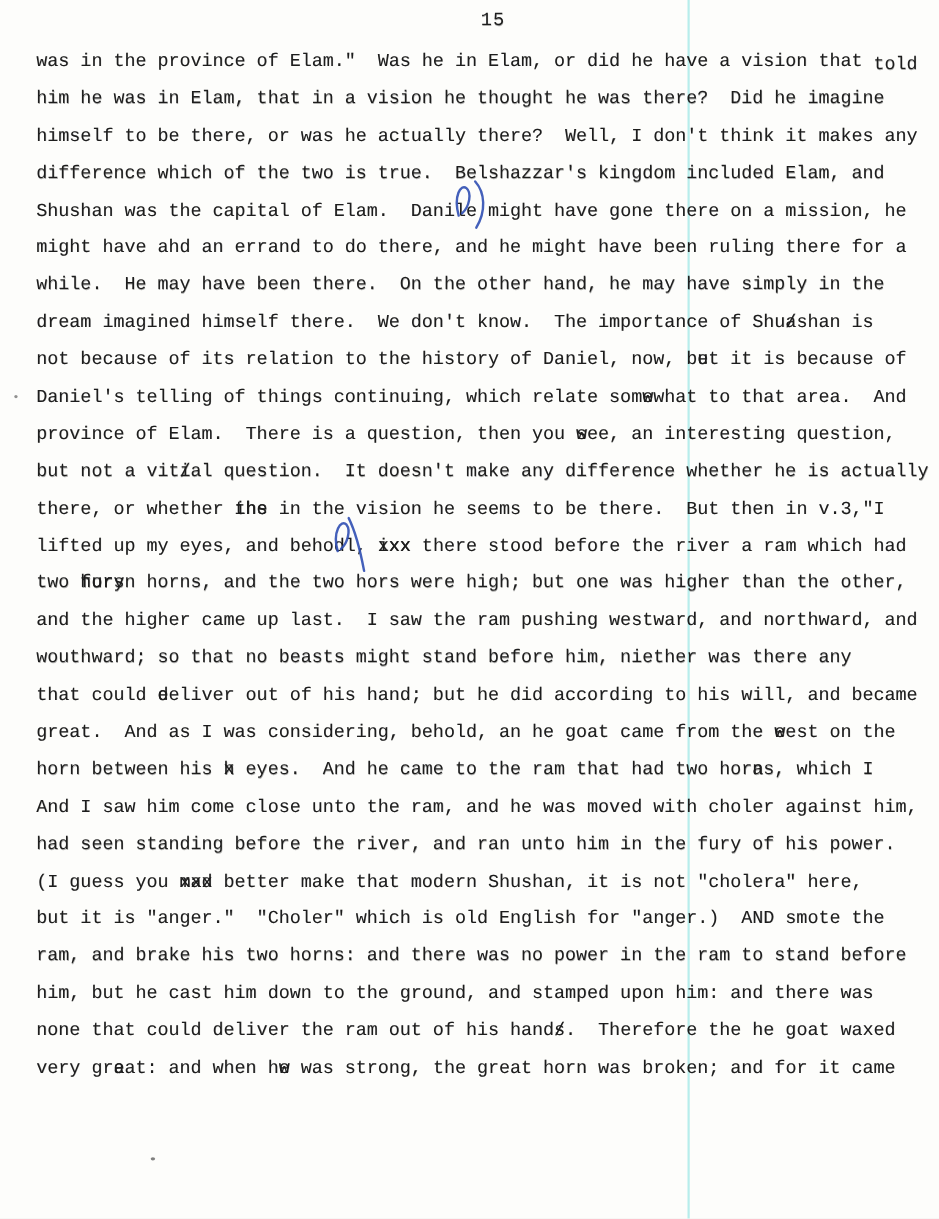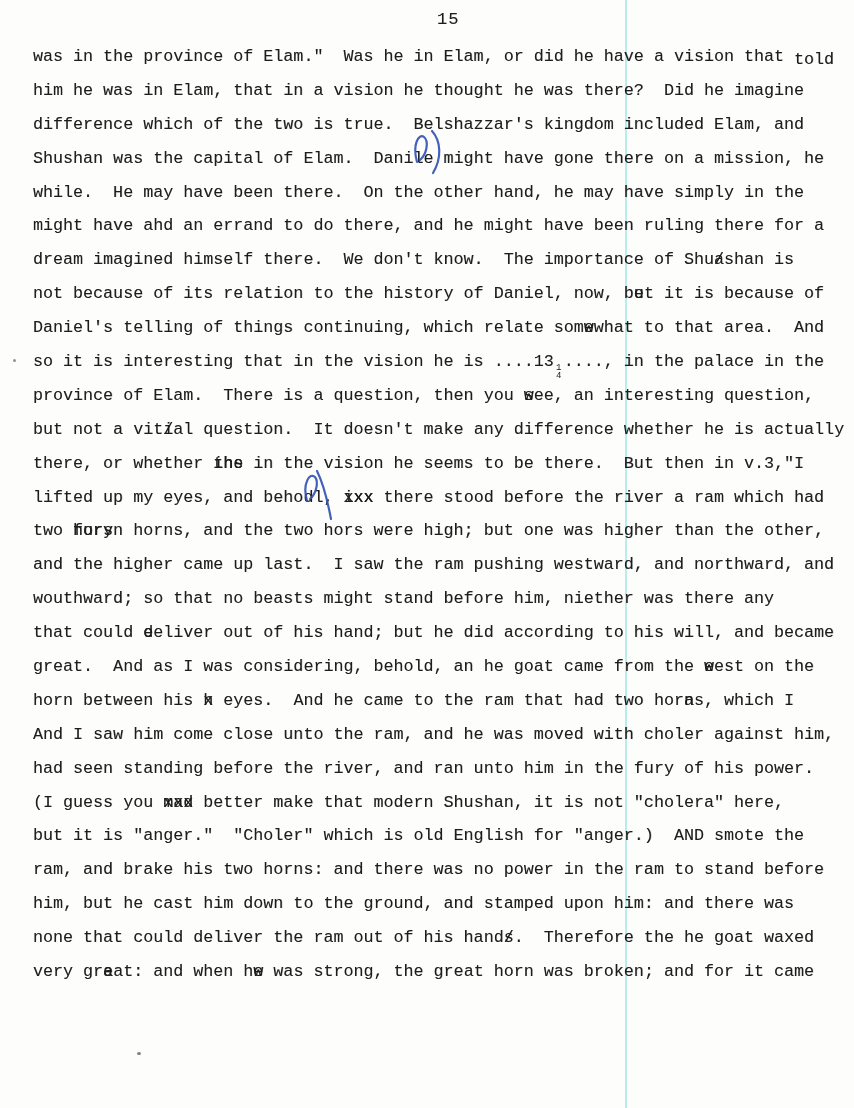--- a/index.html
+++ b/index.html
@@ -56,31 +56,31 @@
 </style>
 </head>
 <body>
 
 <div class="page">
   <div class="fold"></div>
   <div class="pagenum">15</div>
   <div class="textbody">
       <div class="line"><span class="seg">was in the province of Elam."  Was he in Elam, or did he have a vision that </span><span class="seg low">told</span></div>
       <div class="line"><span class="seg">him he was in Elam, that in a vision he thought he was there?  Did he imagine</span></div>
+      <div class="line"><span class="seg">himself to be there, or was he actually there?  Well, I don't think it makes any</span></div>
       <div class="line"><span class="seg">difference which of the two is true.  Belshazzar's kingdom included Elam, and</span></div>
       <div class="line"><span class="seg">Shushan was the capital of Elam.  Dani</span><span class="bm">le<svg width="40" height="48" style="left: -4px; top: -14px;">
             <path d="M7 34 C2 16 9 5 14 9 C19 13 17 26 10 32"></path>
             <path d="M22 3 C31 13 32 30 23 45"></path>
           </svg></span><span class="seg"> might have gone there on a mission, he</span></div>
+      <div class="line"><span class="seg">might have ahd an errand to do there, and he might have been ruling there for a</span></div>
       <div class="line"><span class="seg">while.  He may have been there.  On the other hand, he may have simply in the</span></div>
-      <div class="line"><span class="seg">might have ahd an errand to do there, and he might have been ruling there for a</span></div>
       <div class="line"><span class="seg">dream imagined himself there.  We don't know.  The importance of Shu</span><span class="ov"><span>a</span><span class="o">/</span></span><span class="seg">shan is</span></div>
       <div class="line"><span class="seg">not because of its relation to the history of Daniel, now, b</span><span class="ov"><span>u</span><span class="o">e</span></span><span class="seg">t it is because of</span></div>
       <div class="line"><span class="seg">Daniel's telling of things continuing, which relate som</span><span class="ov"><span>e</span><span class="o">w</span></span><span class="seg">what to that area.  And</span></div>
-      <div class="line"><span class="seg">so it is interesting that in the vision he is ....13</span><span class="frac"><span>1</span><span>4</span></span><span class="seg">...., in the palace in the</span></div>
       <div class="line"><span class="seg">province of Elam.  There is a question, then you </span><span class="ov"><span>s</span><span class="o">w</span></span><span class="seg">ee, an interesting question,</span></div>
       <div class="line"><span class="seg">but not a vit</span><span class="ov"><span>i</span><span class="o">/</span></span><span class="seg">al question.  It doesn't make any difference whether he is actually</span></div>
       <div class="line"><span class="seg">there, or whether </span><span class="ov"><span>the</span><span class="o">ihs</span></span><span class="seg"> in the vision he seems to be there.  But then in v.3,"I</span></div>
       <div class="line"><span class="seg">lifted up my eyes, and beho</span><span class="bm">dl<svg width="40" height="54" style="left: -3px; top: -12px;">
             <path d="M7 32 C2 14 10 3 15 8 C19 13 16 25 10 30"></path>
             <path d="M17 2 C24 16 28 34 31 50"></path>
           </svg></span><span class="seg">, </span><span class="ov"><span>ixx</span><span class="o">xxx</span></span><span class="seg"> there stood before the river a ram which had</span></div>
       <div class="line"><span class="seg">two </span><span class="ov"><span>horsn</span><span class="o">fury</span></span><span class="seg"> horns, and the two hors were high; but one was higher than the other,</span></div>
       <div class="line"><span class="seg">and the higher came up last.  I saw the ram pushing westward, and northward, and</span></div>
       <div class="line"><span class="seg">wouthward; so that no beasts might stand before him, niether was there any</span></div>

